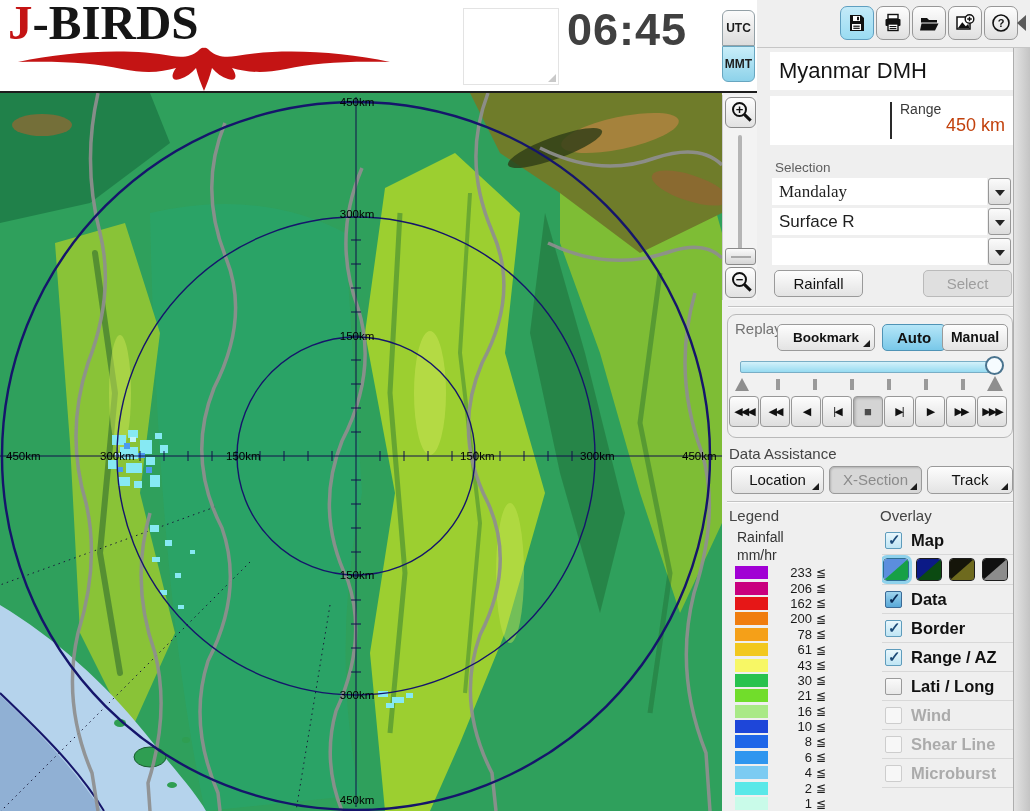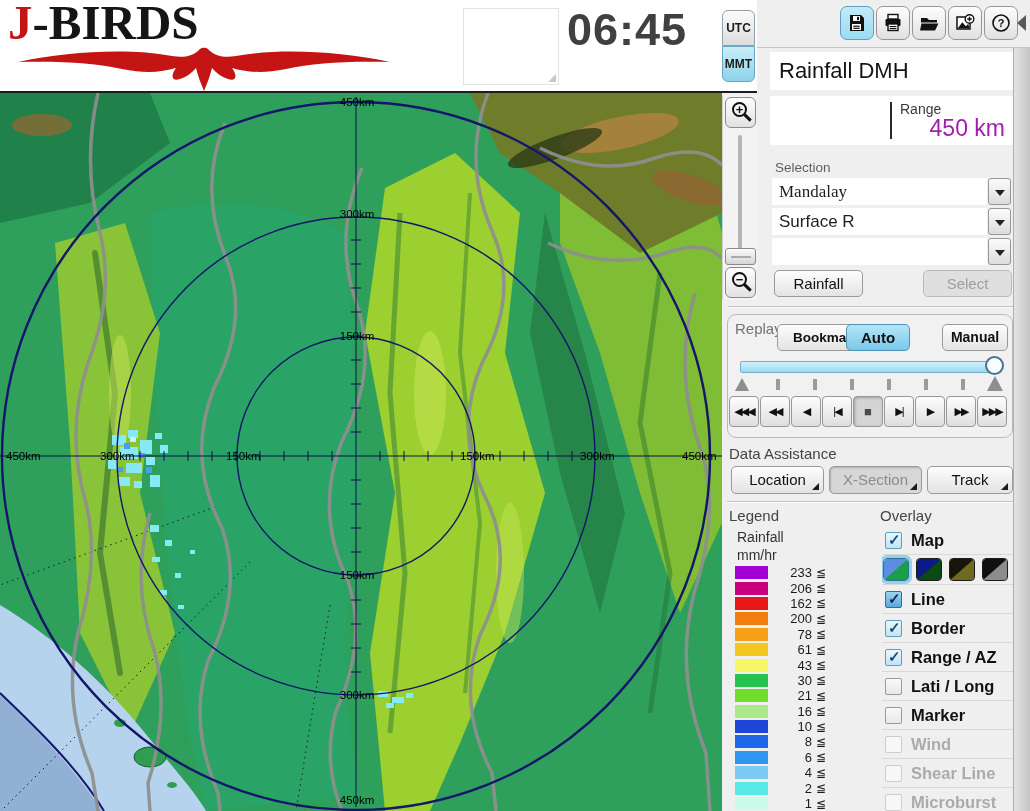--- a/index.html
+++ b/index.html
@@ -32,39 +32,39 @@
 
   
   #panel { position:absolute; left:722px; top:93px; width:308px; height:718px; background:#efefef; z-index:1; }
   #edge-strip { position:absolute; left:1013px; top:48px; width:17px; height:763px; background:linear-gradient(90deg,#e3e3e3,#c4c4c4); border-left:1px solid #aeaeae; z-index:2; }
 
   .whitefield { position:absolute; background:#fff; z-index:3; }
   #station-name { left:770px; top:52px; width:243px; height:38px; font-size:22px; color:#141414; line-height:38px; padding-left:9px; }
   #range-box { left:770px; top:96px; width:243px; height:49px; }
   #range-divider { position:absolute; left:120px; top:6px; width:2px; height:37px; background:#2a2a2a; }
   #range-label { position:absolute; left:130px; top:5px; font-size:14px; color:#3a3a3a; }
-  #range-value { position:absolute; right:8px; top:19px; font-size:23px; color:#a21caf; }
+  #range-value { position:absolute; right:8px; top:19px; font-size:18px; color:#c2410c; }
 
   .panel-label { position:absolute; font-size:13.5px; color:#5f5f5f; z-index:3; }
   .dd-field { position:absolute; left:772px; width:215px; height:27px; background:#fff; font-size:17px; color:#1f1f1f; line-height:27px; padding-left:7px; z-index:3; }
   .dd-arrow { position:absolute; left:988px; width:23px; height:27px; border:1px solid #979797; border-radius:3px; background:linear-gradient(#fbfbfb,#dcdcdc); z-index:3; }
   .dd-arrow::after { content:""; position:absolute; left:6px; top:11px; border-left:5px solid transparent; border-right:5px solid transparent; border-top:6px solid #222; }
 
   .pbtn { position:absolute; height:27px; border:1px solid #9a9a9a; border-radius:5px; background:linear-gradient(#fdfdfd,#e3e3e3); font-size:15px; color:#111; text-align:center; line-height:25px; z-index:3; }
   .pbtn.disabled { background:#dfdfdf; border-color:#bababa; color:#9e9e9e; }
   .pbtn.pressed { background:#d7d7d7; border-color:#9a9a9a; color:#8b8b8b; box-shadow:inset 1px 1px 2px rgba(0,0,0,.18); }
   .fold { position:absolute; right:4px; bottom:3px; width:0; height:0; border-left:7px solid transparent; border-bottom:7px solid #1b1b1b; }
 
   .divider { position:absolute; height:2px; border-top:1px solid #c3c3c3; border-bottom:1px solid #fbfbfb; z-index:3; }
 
   
   #replay-box { position:absolute; left:727px; top:314px; width:286px; height:124px; border:1px solid #b9b9b9; border-radius:9px; background:#f1f1f1; z-index:2; }
   #replay-label { position:absolute; left:735px; top:320px; font-size:15px; color:#737373; z-index:3; }
   #btn-bookmark { left:777px; top:324px; width:98px; font-size:13.5px; font-weight:bold; }
-  #btn-auto { left:846px; top:324px; width:64px; background:linear-gradient(#b5e6f8,#79c8e8); border-color:#4f93b5; font-weight:bold; }
+  #btn-auto { left:882px; top:324px; width:64px; background:linear-gradient(#b5e6f8,#79c8e8); border-color:#4f93b5; font-weight:bold; }
   #btn-manual { left:942px; top:324px; width:66px; font-weight:bold; font-size:14px; }
   #replay-track { position:absolute; left:740px; top:361px; width:255px; height:12px; border:1px solid #79aec6; border-radius:2px; background:linear-gradient(#d3f1fa,#97dbf1); z-index:3; }
   #replay-handle { position:absolute; left:985px; top:356px; width:19px; height:19px; border-radius:50%; background:#f6fcff; border:2px solid #49738e; z-index:4; }
   .tick { position:absolute; top:379px; width:4px; height:11px; background:#9a9a9a; z-index:3; }
   #tick-tri-left { position:absolute; left:735px; top:378px; width:0; height:0; border-left:7px solid transparent; border-right:7px solid transparent; border-bottom:13px solid #8e8e8e; z-index:3; }
   #tick-tri-right { position:absolute; left:987px; top:376px; width:0; height:0; border-left:8px solid transparent; border-right:8px solid transparent; border-bottom:15px solid #8e8e8e; z-index:3; }
   .playbtn { position:absolute; top:396px; width:30px; height:31px; border:1px solid #989898; border-radius:4px; background:linear-gradient(#fdfdfd,#dedede); text-align:center; line-height:29px; font-size:11px; color:#101010; letter-spacing:-2px; z-index:3; overflow:hidden; }
   .playbtn.active { background:#d4d4d4; box-shadow:inset 1px 1px 3px rgba(0,0,0,.25); color:#4c4c4c; font-size:13px; letter-spacing:0; }
 
   
@@ -289,21 +289,21 @@
     </div>
     <div class="toolbtn" style="left:227px;">
       <svg width="20" height="20" viewBox="0 0 20 20">
         <circle cx="10" cy="10" r="8" fill="none" stroke="#111" stroke-width="1.6"></circle>
         <text x="10" y="14" text-anchor="middle" font-size="11" font-weight="bold" fill="#111" font-family="Liberation Sans, sans-serif">?</text>
       </svg>
     </div>
   </div>
   <div id="collapse-arrow"></div>
 
-  <div id="station-name" class="whitefield">Rainfall DMH</div>
+  <div id="station-name" class="whitefield">Myanmar DMH</div>
   <div id="range-box" class="whitefield">
     <div id="range-divider"></div>
     <div id="range-label">Range</div>
     <div id="range-value">450 km</div>
   </div>
 
   <div class="panel-label" style="left:775px; top:160px;">Selection</div>
   <div class="dd-field" style="top:178px;font-family:Liberation Serif, serif;">Mandalay</div>
   <div class="dd-arrow" style="top:178px;"></div>
   <div class="dd-field" style="top:208px;">Surface R</div>
@@ -454,39 +454,35 @@
           <div style="position: absolute; inset: 0px; background-color: rgb(21, 21, 10);"></div>
           <div class="half2" style="background-color: rgb(110, 106, 30);"></div>
         </div>
       <div class="msw">
           <div style="position: absolute; inset: 0px; background-color: rgb(16, 16, 16);"></div>
           <div class="half2" style="background-color: rgb(140, 140, 140);"></div>
         </div>
     </div>
     <div class="orow">
         <div class="cb cb-line"></div>
-        <span class="olabel">Line</span>
+        <span class="olabel">Data</span>
       </div>
     <div class="orow">
         <div class="cb cb-on"></div>
         <span class="olabel">Border</span>
       </div>
     <div class="orow">
         <div class="cb cb-on"></div>
         <span class="olabel">Range / AZ</span>
       </div>
     <div class="orow">
         <div class="cb"></div>
         <span class="olabel">Lati / Long</span>
       </div>
     <div class="orow">
-        <div class="cb"></div>
-        <span class="olabel">Marker</span>
-      </div>
-    <div class="orow">
         <div class="cb cb-dis"></div>
         <span class="olabel dis">Wind</span>
       </div>
     <div class="orow">
         <div class="cb cb-dis"></div>
         <span class="olabel dis">Shear Line</span>
       </div>
     <div class="orow">
         <div class="cb cb-dis"></div>
         <span class="olabel dis">Microburst</span>

